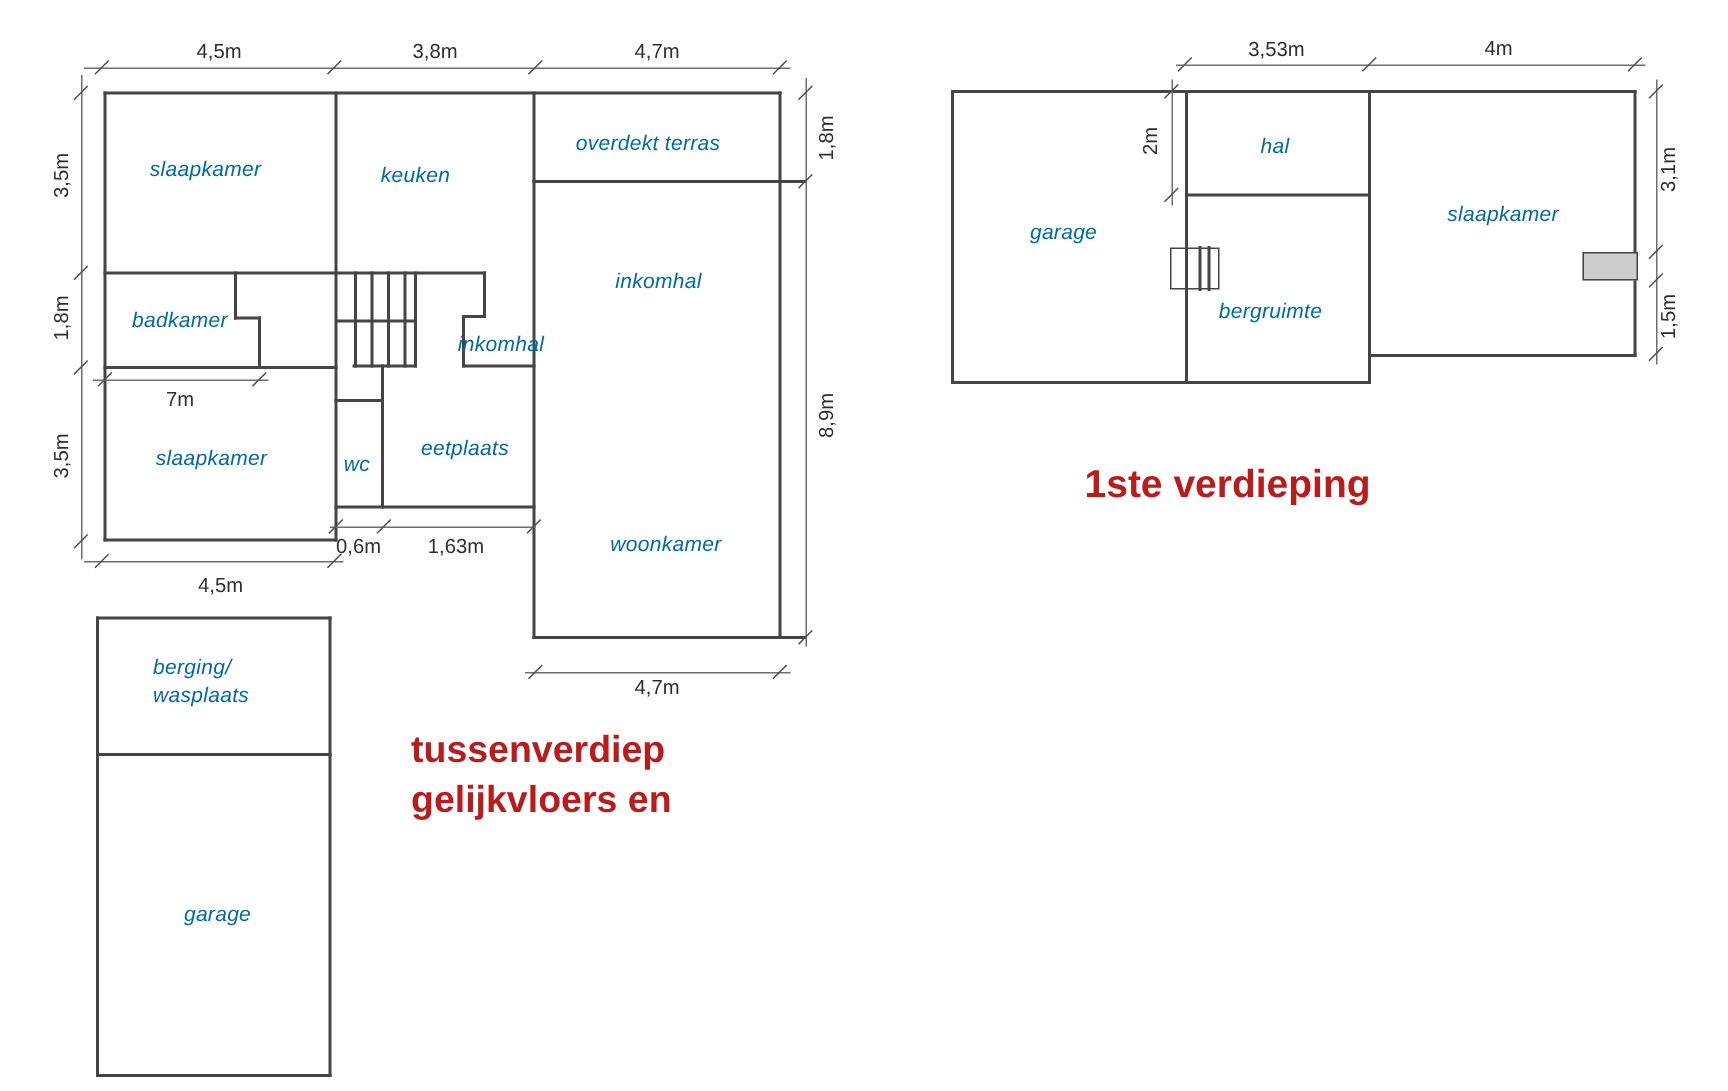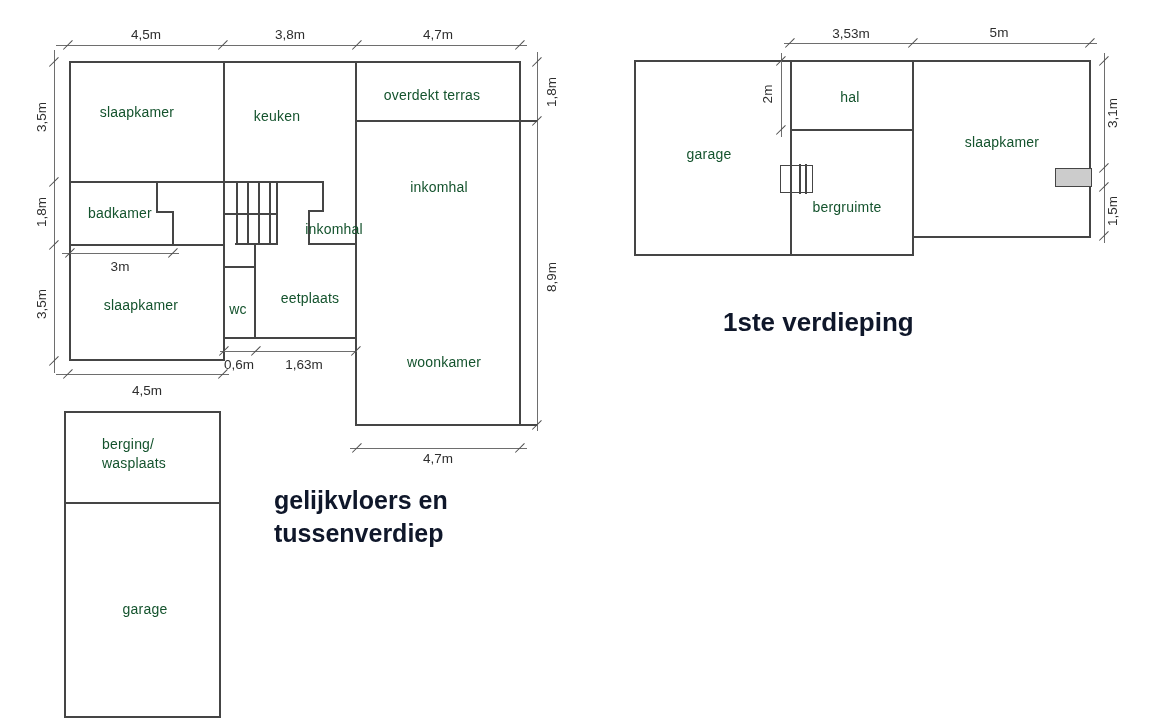--- a/index.html
+++ b/index.html
@@ -2,26 +2,26 @@
 <html><head>
 <meta charset="utf-8">
 <style>
   html,body{margin:0;padding:0;background:#ffffff;}
   body{font-family:"Liberation Sans", sans-serif;}
   #canvas{position:relative;width:1152px;height:727px;background:#ffffff;overflow:hidden;}
   .plan{position:absolute;inset:0;}
   .wall{position:absolute;background:#454545;}
   .dimline{position:absolute;background:#6e6e6e;}
   .tick{position:absolute;width:13px;height:1.3px;background:#4e4e4e;transform:translate(-50%,-50%) rotate(-45deg);}
-  .room-label{position:absolute;font-size:14px;color:#14532d;white-space:nowrap;transform:translate(-50%,-50%);letter-spacing:.2px;}
+  .room-label{position:absolute;font-size:14px;color:#0369a1;white-space:nowrap;transform:translate(-50%,-50%);letter-spacing:.2px;font-style:italic;}
   .room-label.left{transform:translate(0,-50%);}
   .dim-label{position:absolute;font-size:13.5px;color:#2e2e2e;white-space:nowrap;transform:translate(-50%,-50%);}
   .dim-label.rot{transform:translate(-50%,-50%) rotate(-90deg);}
   .box{position:absolute;border:1.3px solid #454545;box-sizing:border-box;}
-  .plan-title{position:absolute;font-weight:600;color:#0f172a;}
+  .plan-title{position:absolute;font-weight:600;color:#b91c1c;}
   #ground-title{left:274px;top:484px;font-size:25px;line-height:33px;}
   #first-title{left:723px;top:307px;font-size:26px;line-height:30px;}
 </style>
 </head>
 <body>
 
 <div id="canvas">
   <div class="plan" id="ground-plan">
       <div class="wall" style="left: 69.2px; top: 61.2px; width: 451.6px; height: 1.6px;"></div>
       <div class="wall" style="left: 355.2px; top: 120.2px; width: 182.6px; height: 1.6px;"></div>
@@ -94,21 +94,21 @@
       <div class="room-label" style="left: 444px; top: 362px;">woonkamer</div>
       <div class="room-label left" style="left: 102px; top: 444px;">berging/</div>
       <div class="room-label left" style="left: 102px; top: 463px;">wasplaats</div>
       <div class="room-label" style="left: 145px; top: 609px;">garage</div>
       <div class="dim-label" style="left: 146px; top: 34px;">4,5m</div>
       <div class="dim-label" style="left: 290px; top: 34px;">3,8m</div>
       <div class="dim-label" style="left: 438px; top: 34px;">4,7m</div>
       <div class="dim-label rot" style="left: 41px; top: 117px;">3,5m</div>
       <div class="dim-label rot" style="left: 41px; top: 212px;">1,8m</div>
       <div class="dim-label rot" style="left: 41px; top: 304px;">3,5m</div>
-      <div class="dim-label" style="left: 120px; top: 266px;">3m</div>
+      <div class="dim-label" style="left: 120px; top: 266px;">7m</div>
       <div class="dim-label" style="left: 239px; top: 364px;">0,6m</div>
       <div class="dim-label" style="left: 304px; top: 364px;">1,63m</div>
       <div class="dim-label" style="left: 147px; top: 390px;">4,5m</div>
       <div class="dim-label rot" style="left: 551px; top: 92px;">1,8m</div>
       <div class="dim-label rot" style="left: 551px; top: 277px;">8,9m</div>
       <div class="dim-label" style="left: 438px; top: 458px;">4,7m</div>
     </div>
   <div class="plan" id="first-plan">
       <div class="wall" style="left: 634.2px; top: 60.2px; width: 456.6px; height: 1.6px;"></div>
       <div class="wall" style="left: 790.2px; top: 129.2px; width: 123.6px; height: 1.6px;"></div>
@@ -132,27 +132,27 @@
       <div class="tick" style="left: 1104px; top: 168px;"></div>
       <div class="tick" style="left: 1104px; top: 187px;"></div>
       <div class="tick" style="left: 1104px; top: 236px;"></div>
       <div class="box" style="left: 780px; top: 165px; width: 33px; height: 28px;"></div>
       <div class="box" style="left: 1055px; top: 168px; width: 37px; height: 19px; background: rgb(204, 204, 204);"></div>
       <div class="room-label" style="left: 709px; top: 154px;">garage</div>
       <div class="room-label" style="left: 850px; top: 97px;">hal</div>
       <div class="room-label" style="left: 1002px; top: 142px;">slaapkamer</div>
       <div class="room-label" style="left: 847px; top: 207px; text-align: center;">bergruimte</div>
       <div class="dim-label" style="left: 851px; top: 33px;">3,53m</div>
-      <div class="dim-label" style="left: 999px; top: 32px;">5m</div>
+      <div class="dim-label" style="left: 999px; top: 32px;">4m</div>
       <div class="dim-label rot" style="left: 767px; top: 94px;">2m</div>
       <div class="dim-label rot" style="left: 1112px; top: 113px;">3,1m</div>
       <div class="dim-label rot" style="left: 1112px; top: 211px;">1,5m</div>
     </div>
 
   <div class="plan-title" id="ground-title">
+    <div>tussenverdiep</div>
     <div>gelijkvloers en</div>
-    <div>tussenverdiep</div>
   </div>
 
   <div class="plan-title" id="first-title">
     <div>1ste verdieping</div>
   </div>
 </div>
 
 </body></html>

